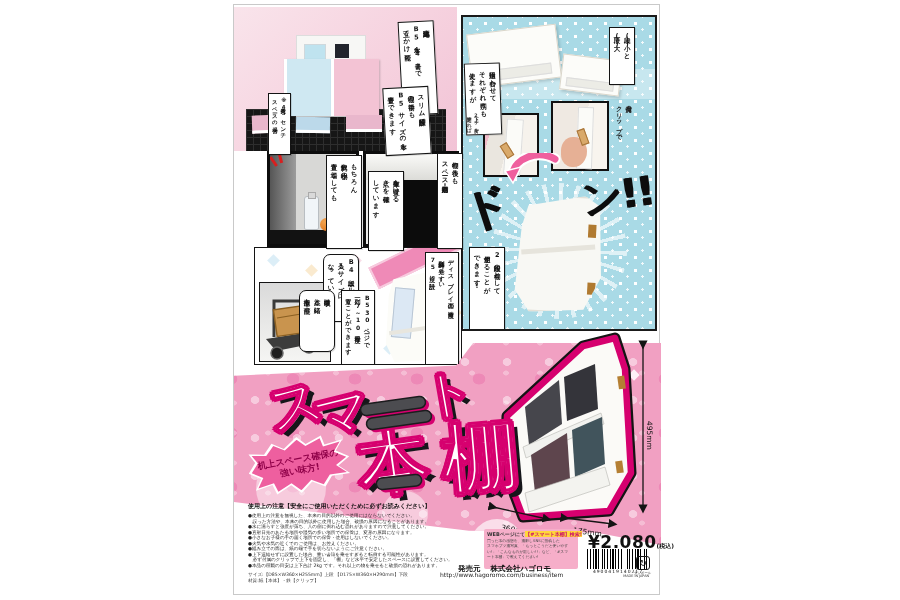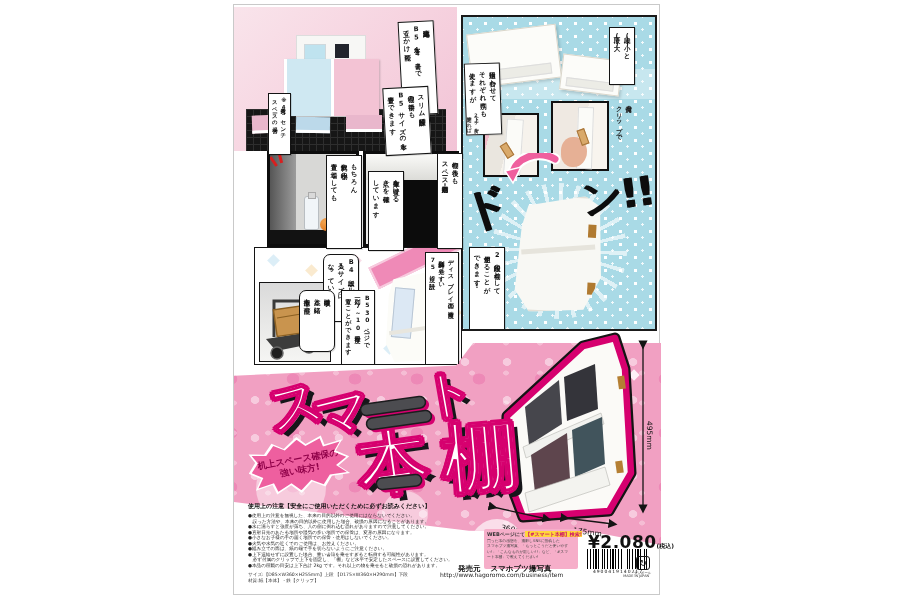--- a/index.html
+++ b/index.html
@@ -270,21 +270,21 @@
       <div class="tiny" style="font-size:3.8px;color:#444;line-height:1.45;">スマホブツ撮写真、「もっとこうだと使いやす</div>
       <div class="tiny" style="font-size:3.8px;color:#444;line-height:1.45;">い!」「こんなものが欲しい!!」など、「#スマ</div>
       <div class="tiny" style="font-size:3.8px;color:#444;line-height:1.45;">ート本棚」で教えてください!</div>
     </div>
 
     <div class="abs" style="left:354px;top:527px;z-index:6;white-space:nowrap;">
       <span style="font-size:17px;font-weight:bold;color:#111;letter-spacing:.5px;">¥2,080</span><span style="font-size:6px;font-weight:bold;color:#111;">(税込)</span>
     </div>
 
     <div class="abs" style="left:224px;top:551px;z-index:6;white-space:nowrap;font-weight:bold;color:#111;">
-      <span style="font-size:7.5px;margin-right:10px;">発売元</span><span style="font-size:7.5px;">スマホブツ撮写真</span>
+      <span style="font-size:7.5px;margin-right:10px;">発売元</span><span style="font-size:7.5px;">株式会社ハゴロモ</span>
     </div>
     <div class="abs tiny" style="left:206px;top:566px;font-size:6px;color:#222;z-index:6;">http://www.hagoromo.com/business/item</div>
 
     <div class="abs" style="left:352px;top:543px;width:62px;z-index:6;background:#fff;padding:1px;">
       <div class="barcode-bars"></div>
       <div class="tiny" style="font-size:4.5px;color:#111;text-align:center;letter-spacing:1px;">4900419140217</div>
       <div class="tiny" style="font-size:3.4px;color:#333;text-align:right;">MADE IN JAPAN</div>
     </div>
 
     <div class="abs" style="left:402px;top:551px;width:14px;height:14px;box-sizing:border-box;border:1.2px solid #141414;border-radius:3px;text-align:center;font-size:9px;line-height:12px;color:#141414;z-index:6;">↻</div>

